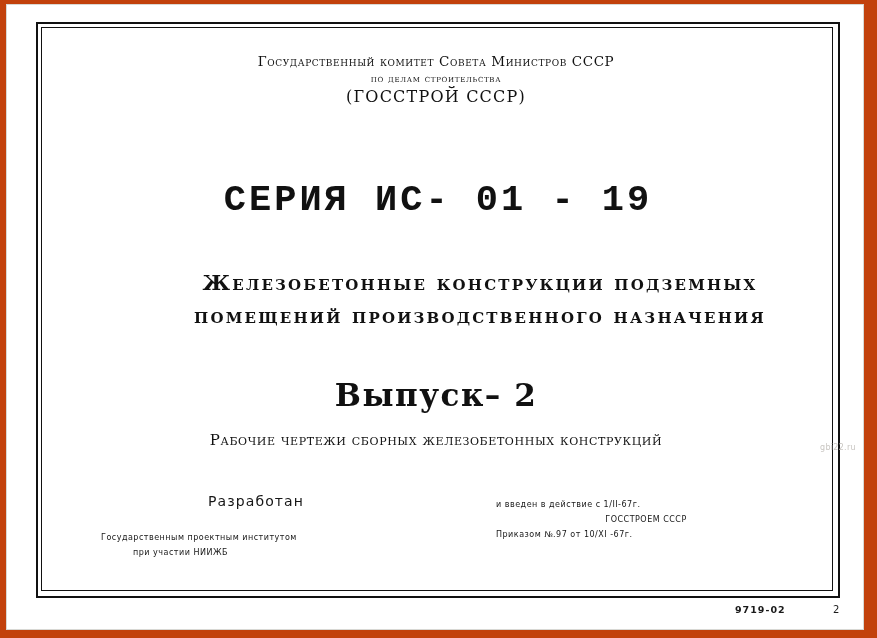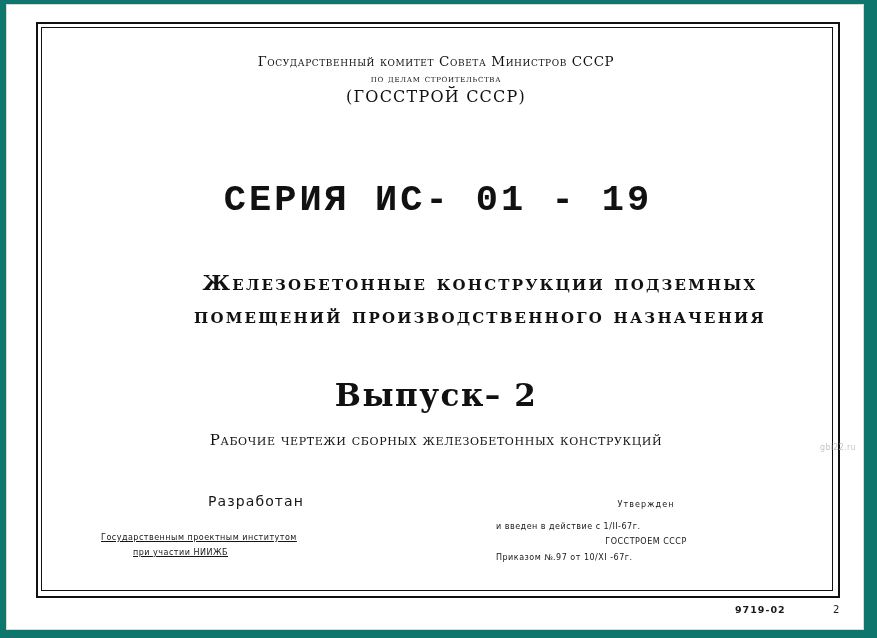--- a/index.html
+++ b/index.html
@@ -14,21 +14,21 @@
     color: #111111;
     overflow: hidden;
     position: relative;
   }
 
   #sheet {
     position: absolute;
     left: 0; top: 0;
     width: 877px;
     height: 638px;
-    background: #0f766e;
+    background: #c2410c;
   }
 
   
   .page-edge {
     position: absolute;
     left: 6px; top: 4px;
     width: 856px; height: 624px;
     border: 1px solid #d8d8d4;
     background: #ffffff;
   }
@@ -157,21 +157,21 @@
     letter-spacing: 0.5px;
     line-height: 1.85;
     color: #161616;
   }
   .sig-left .hdr {
     text-align: center;
     margin-bottom: 16px;
     font-size: 14px;
     letter-spacing: 1.1px;
   }
-  .sig-left .r { white-space: nowrap; text-decoration: underline; }
+  .sig-left .r { white-space: nowrap; }
   .sig-left .r.ind { padding-left: 32px; }
 
   .sig-right {
     position: absolute;
     left: 455px; top: 470px;
     width: 300px;
     font-family: "DejaVu Sans", sans-serif;
     font-size: 8px;
     letter-spacing: 0.5px;
     line-height: 1.9;
@@ -251,21 +251,20 @@
 
     <div class="working-dwgs">Рабочие чертежи сборных железобетонных конструкций</div>
 
     <div class="sig-left">
       <div class="hdr">Разработан</div>
       <div class="r">Государственным проектным институтом</div>
       <div class="r ind">при участии НИИЖБ</div>
     </div>
 
     <div class="sig-right">
-      <div class="hdr">Утвержден</div>
       <div class="r">и введен в действие с 1/II-67г.</div>
       <div class="r c">ГОССТРОЕМ   СССР</div>
       <div class="r">Приказом №.97  от 10/XI -67г.</div>
     </div>
 
   </div>
 
   <div class="footer-code">9719-02</div>
   <div class="footer-page">2</div>
   <div class="corner-mark"></div>

